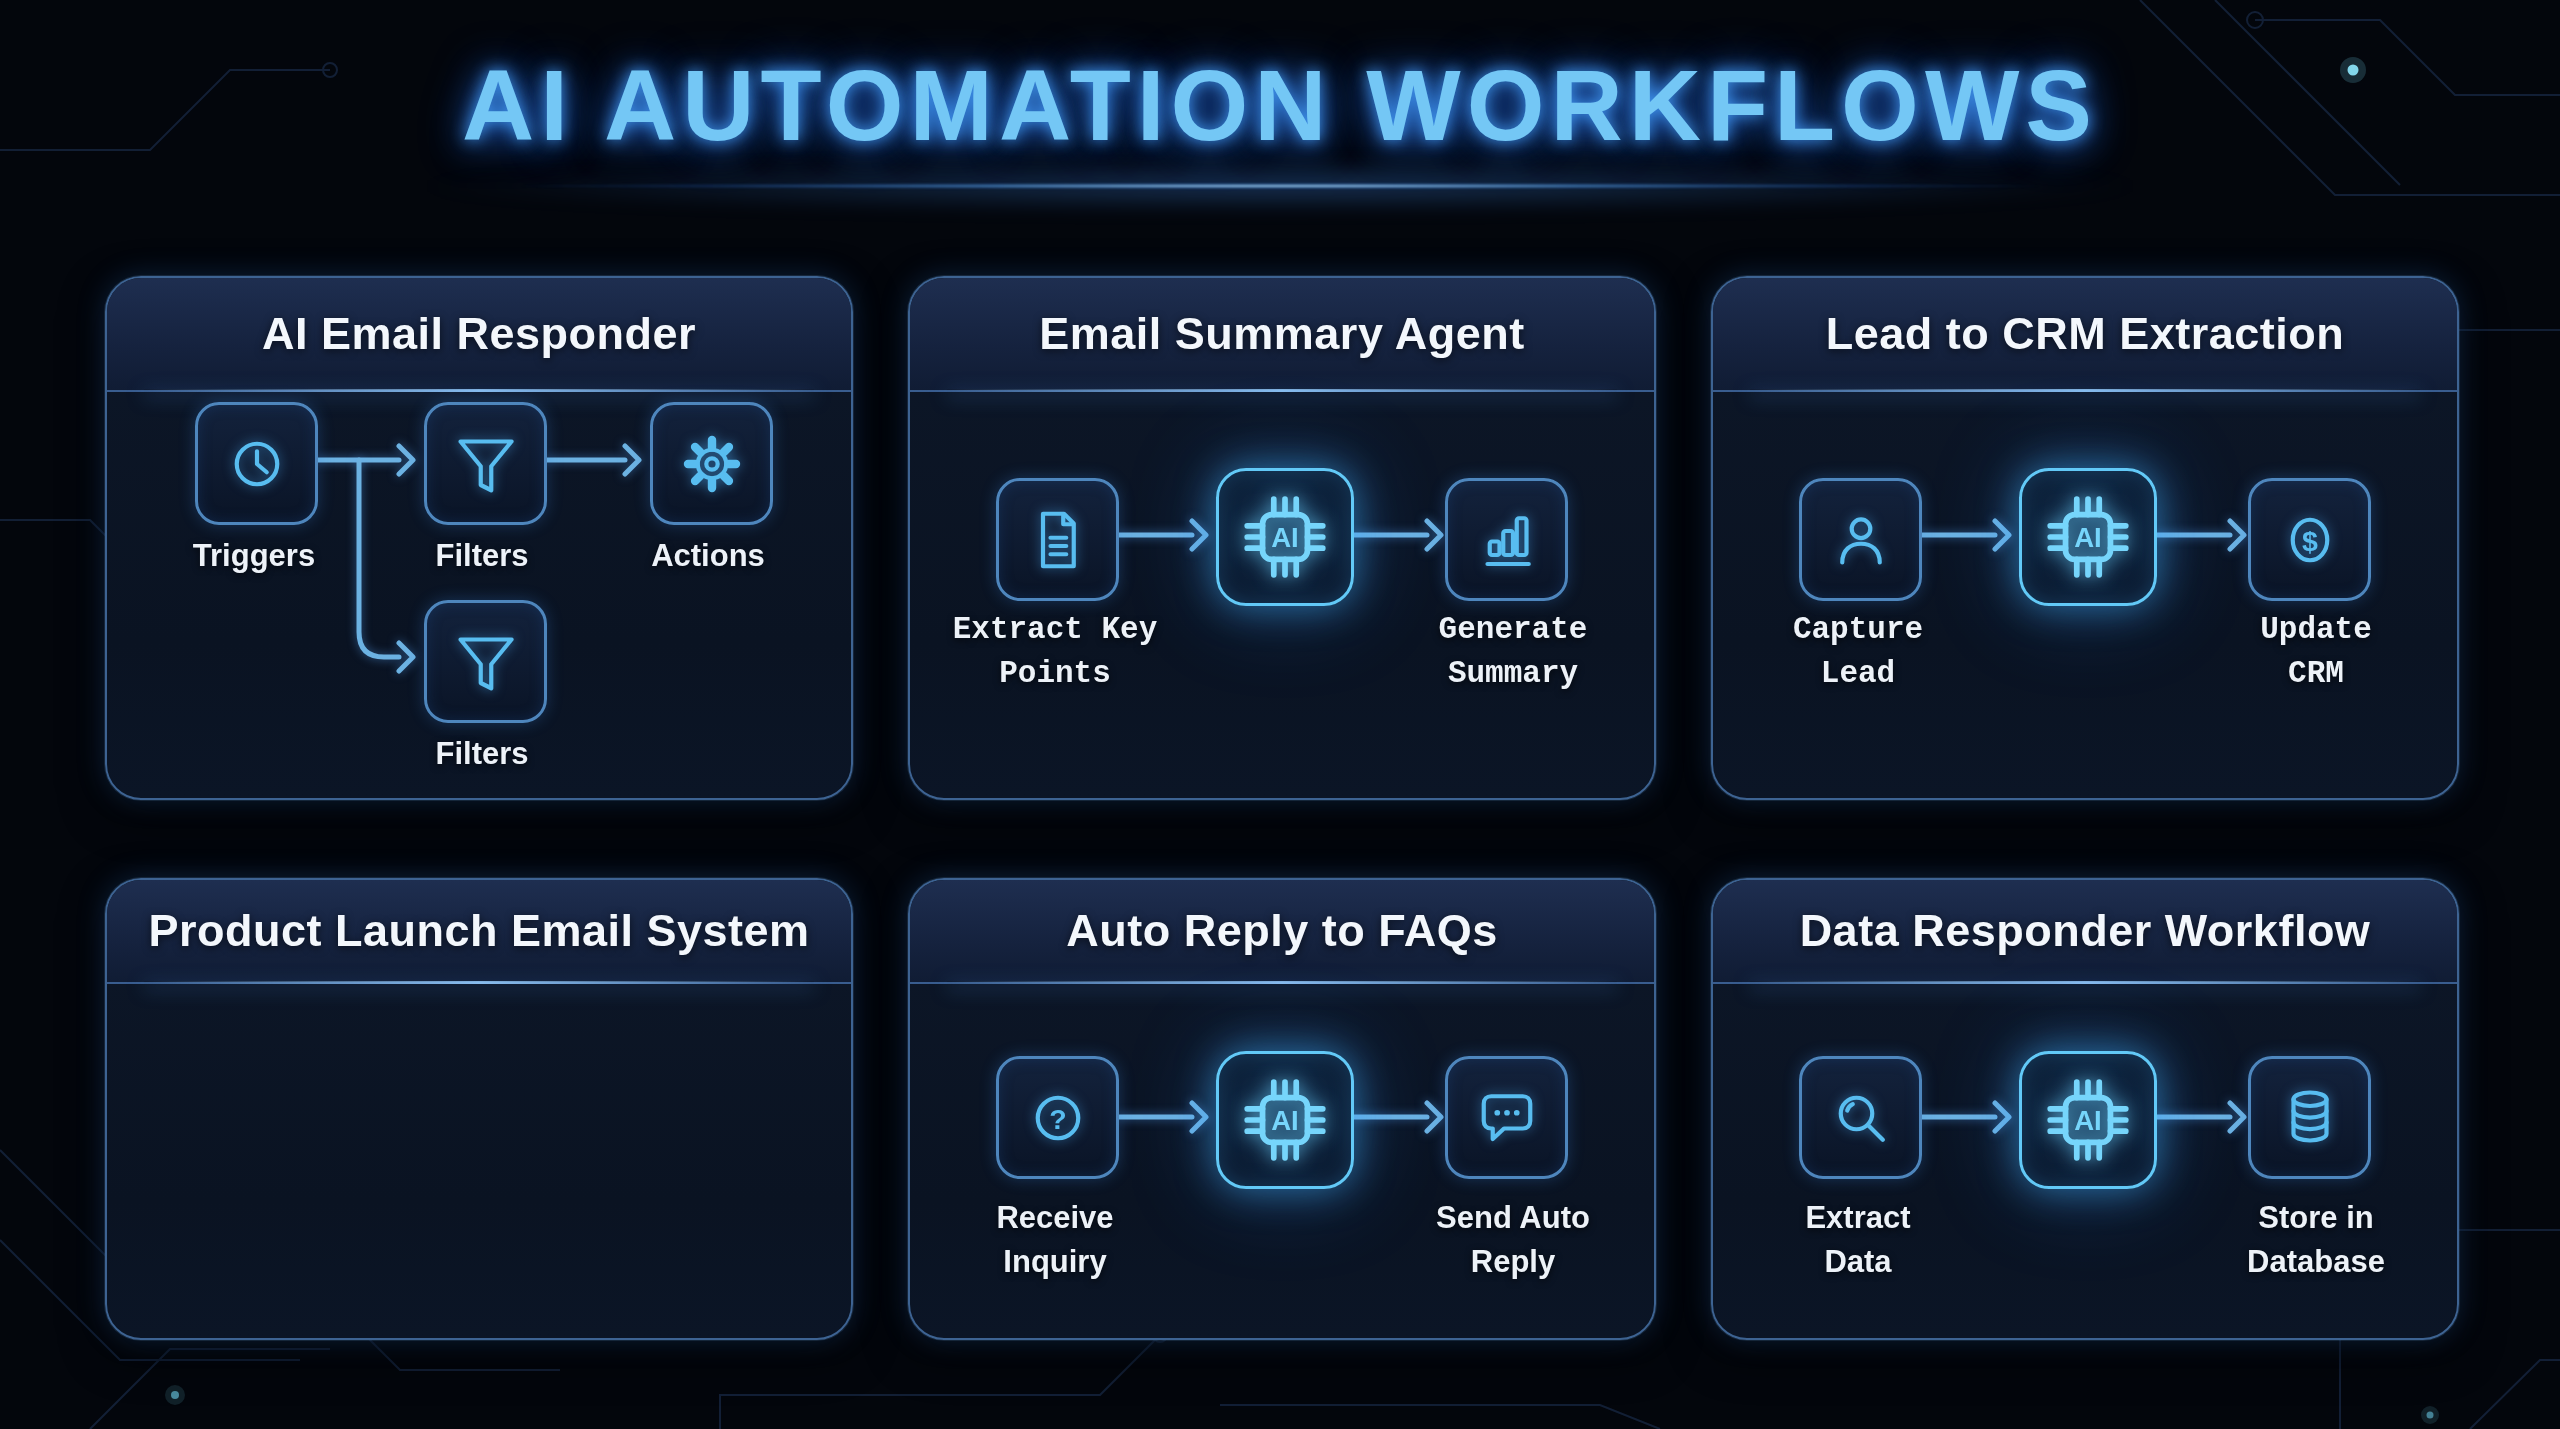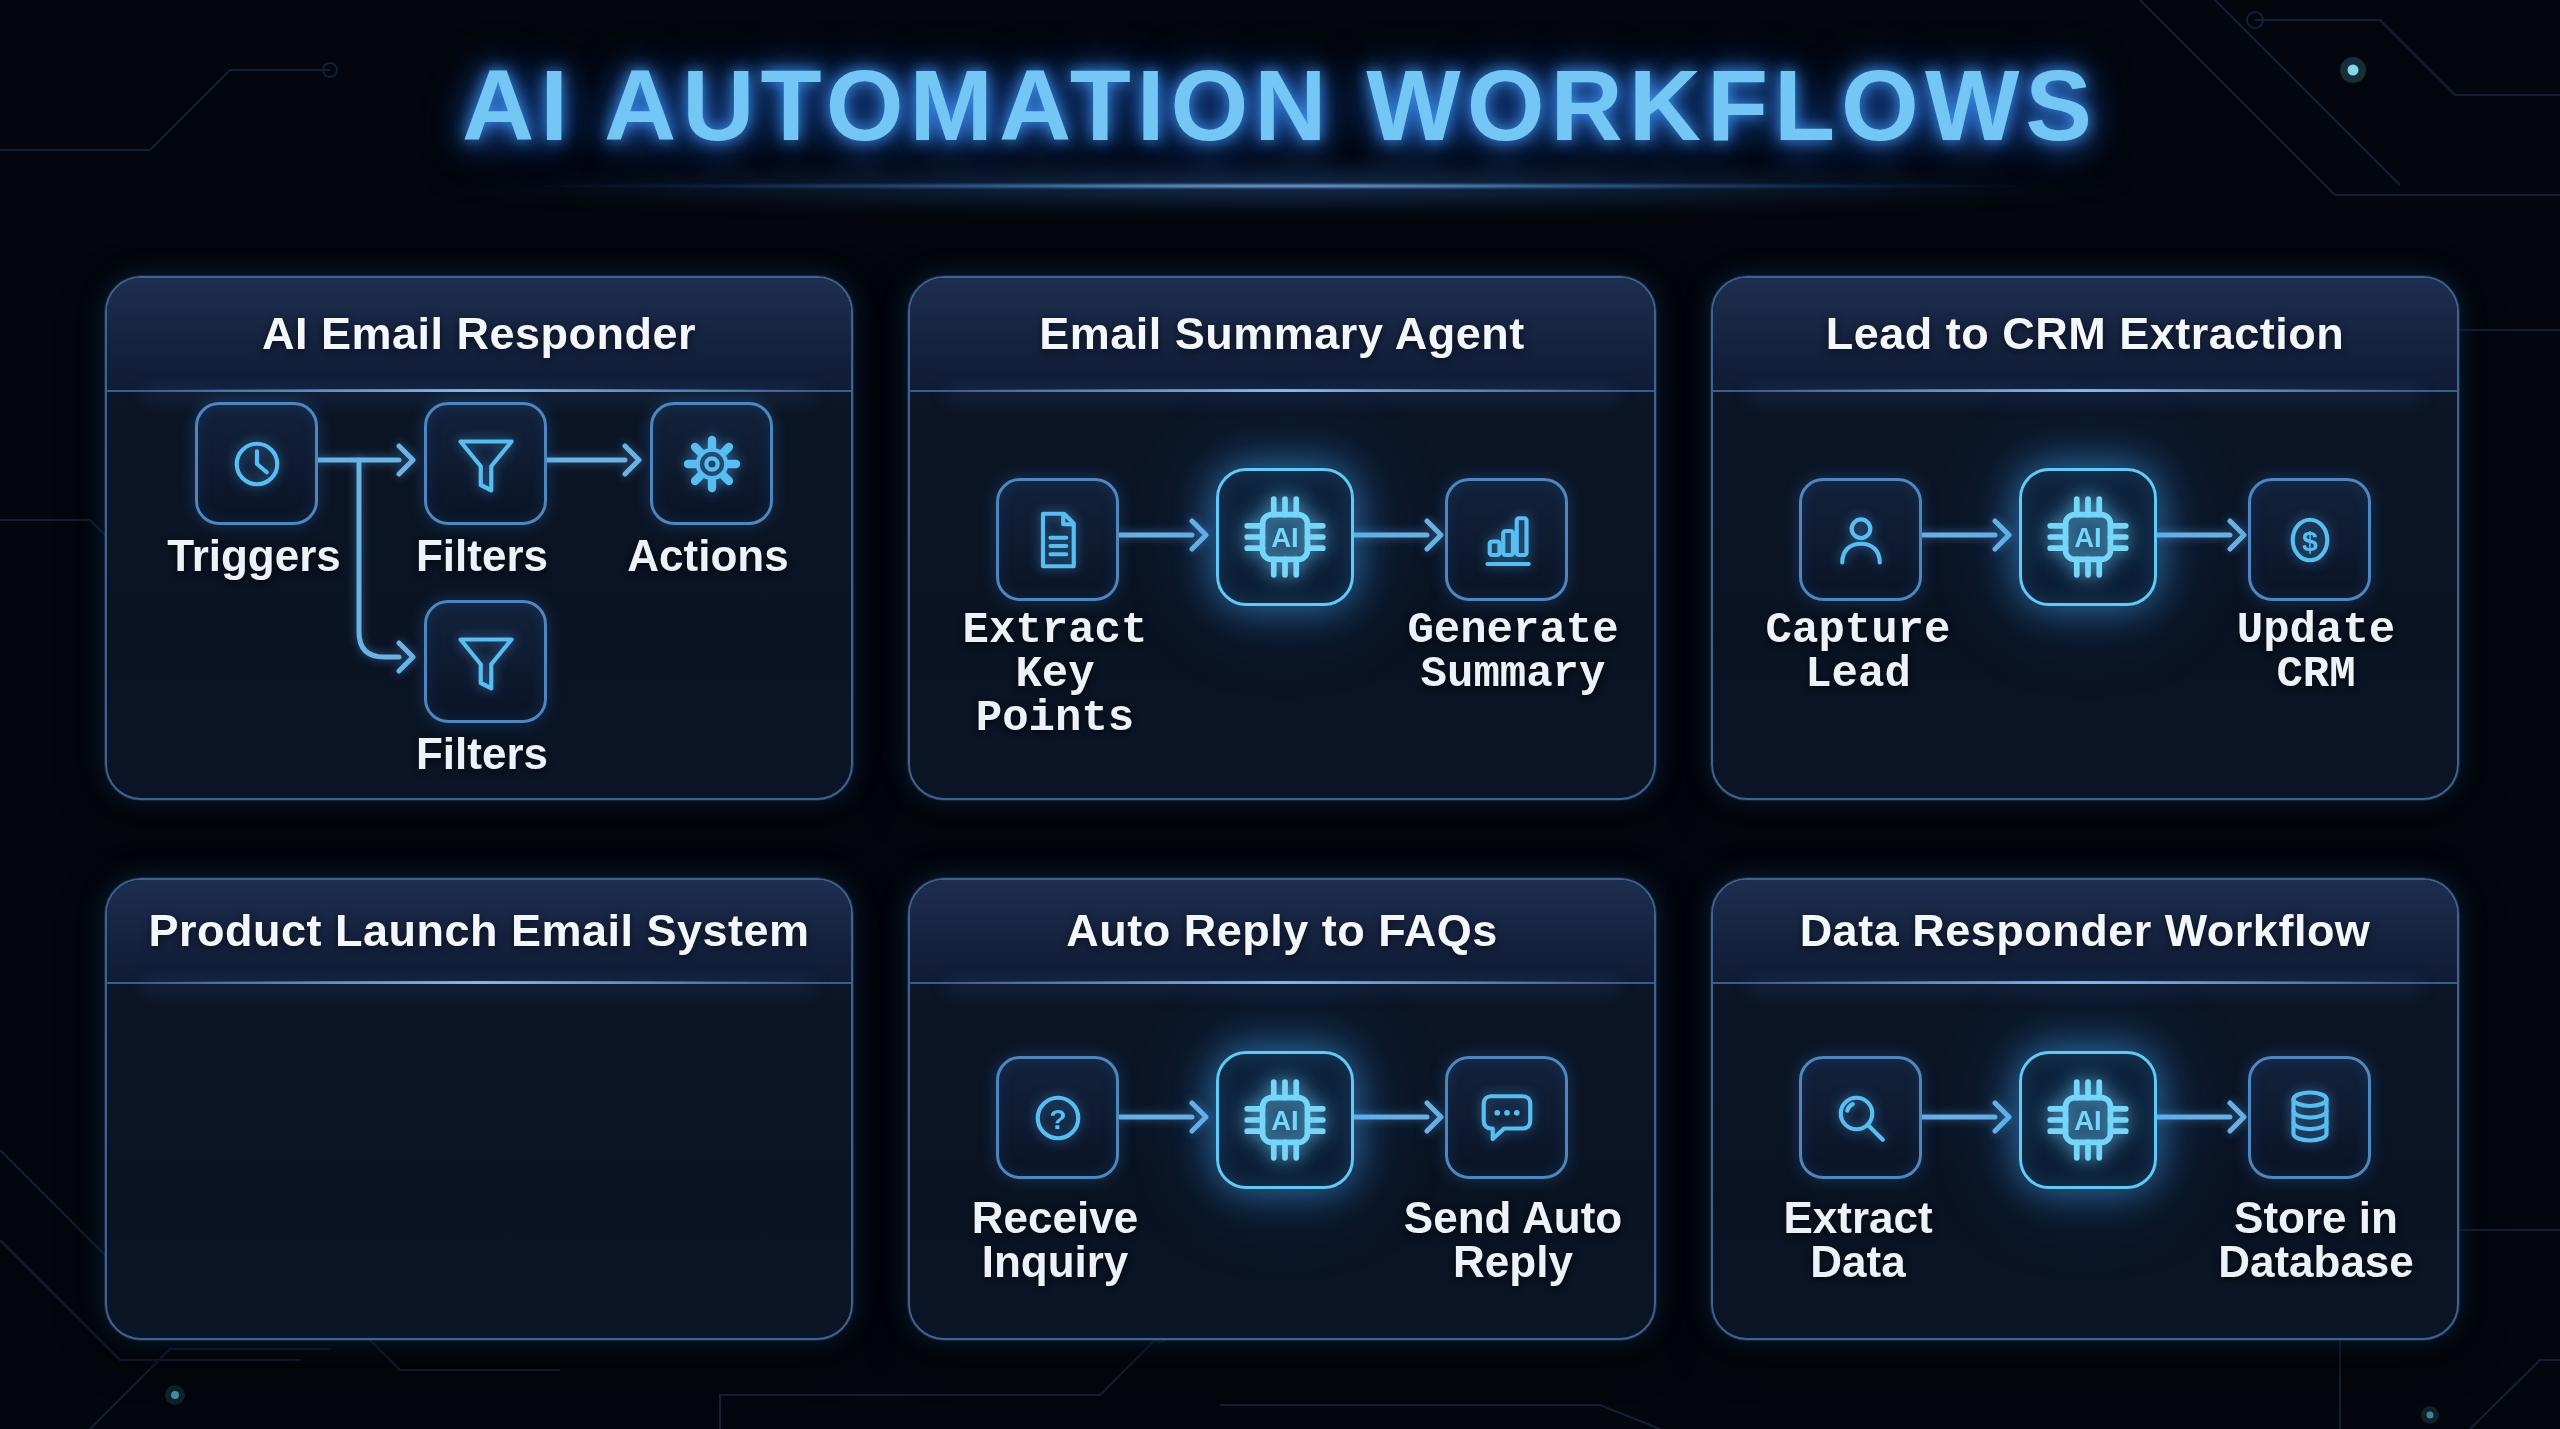--- a/index.html
+++ b/index.html
@@ -63,21 +63,21 @@
   
   .n-left{left:86px;} .n-ai{left:306px;} .n-right{right:86px;}
   .row1 .n-left,.row1 .n-right{top:86px;}  .row1 .n-ai{top:76px;}
   .row2 .n-left,.row2 .n-right{top:72px;}  .row2 .n-ai{top:67px;}
 
   
   .c1 .n1{left:88px;top:10px;} .c1 .n2{left:317px;top:10px;}
   .c1 .n3{left:543px;top:10px;} .c1 .n4{left:317px;top:208px;}
 
   
-  .lbl{position:absolute;width:240px;text-align:center;font-size:44px;line-height:44px;
+  .lbl{position:absolute;width:240px;text-align:center;font-size:31px;line-height:44px;
     font-weight:bold;color:#edf2f8;white-space:pre-line;text-shadow:0 2px 7px rgba(0,0,0,.65);}
   .lbl-left{left:25px;} .lbl-right{right:21px;}
   .row1 .lbl-left,.row1 .lbl-right{top:216px;font-family:Liberation Mono, monospace;}
   .row2 .lbl-left,.row2 .lbl-right{top:212px;}
   .c1 .l1{left:27px;top:142px;}  .c1 .l2{left:255px;top:142px;}
   .c1 .l3{left:481px;top:142px;} .c1 .l4{left:255px;top:340px;}
 
   
   .flow-arrows{position:absolute;inset:0;width:100%;height:100%;}
   .flow-arrows path{stroke:#6cb2e2;stroke-width:5;fill:none;

